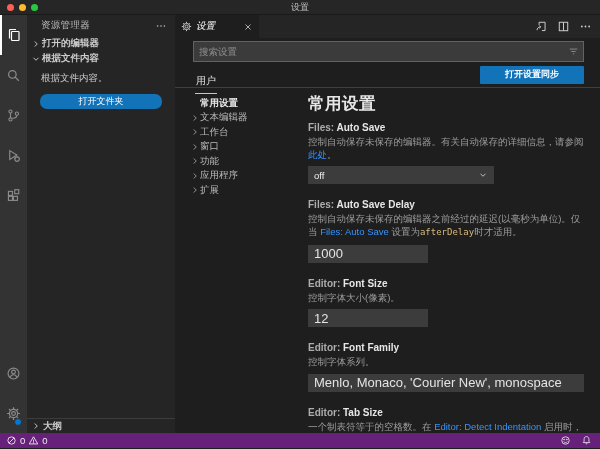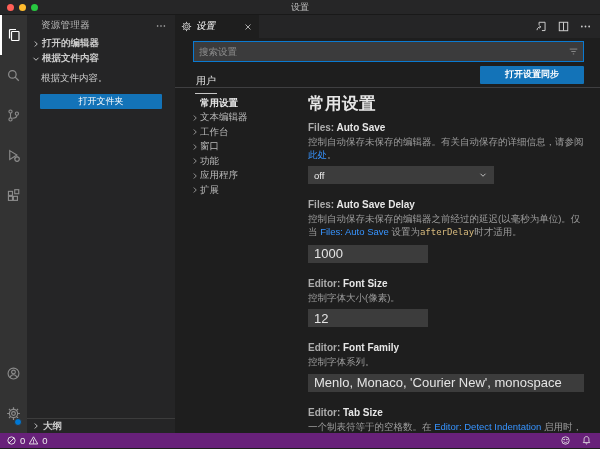--- a/index.html
+++ b/index.html
@@ -35,21 +35,21 @@
     background:#0078D4;border:1px solid var(--ab-bg);}
 
   
   .sidebar{width:148px;background:var(--side-bg);display:flex;flex-direction:column;flex-shrink:0;font-size:9.5px;}
   .sidebar-title{height:21px;display:flex;align-items:center;padding:0 8px 0 14px;color:#BBBBBB;gap:11px;}
   .sidebar-title .lbl{flex:1;letter-spacing:.3px}
   .pane-row{height:15px;display:flex;align-items:center;gap:1px;padding-left:4px;
     font-weight:bold;color:#CCCCCC;}
   .pane-row .icon{color:#CCCCCC}
   .side-msg{padding:6px 14px 2px;color:#CCCCCC;}
-  .side-btn{display:block;margin:7px 13px 0;height:15px;border:none;border-radius:1px;
+  .side-btn{display:block;margin:7px 13px 0;height:15px;border:none;border-radius:7px;
     background:var(--accent);color:#FFFFFF;font-size:9px;font-family:inherit;
     line-height:15px;text-align:center;width:calc(100% - 26px);padding:0;cursor:pointer;}
   .outline-row{margin-top:auto;border-top:1px solid #3C3C3C;height:15px;display:flex;
     align-items:center;gap:2px;padding-left:4px;font-weight:bold;color:#CCCCCC;}
 
   
   .editor{flex:1;display:flex;flex-direction:column;background:var(--editor-bg);min-width:0;}
   .tabbar{height:23px;background:var(--side-bg);display:flex;align-items:stretch;flex-shrink:0;}
   .tab{width:84px;background:var(--editor-bg);display:flex;align-items:center;gap:4px;
     padding:0 6px;color:#FFFFFF;font-size:9.5px;}

